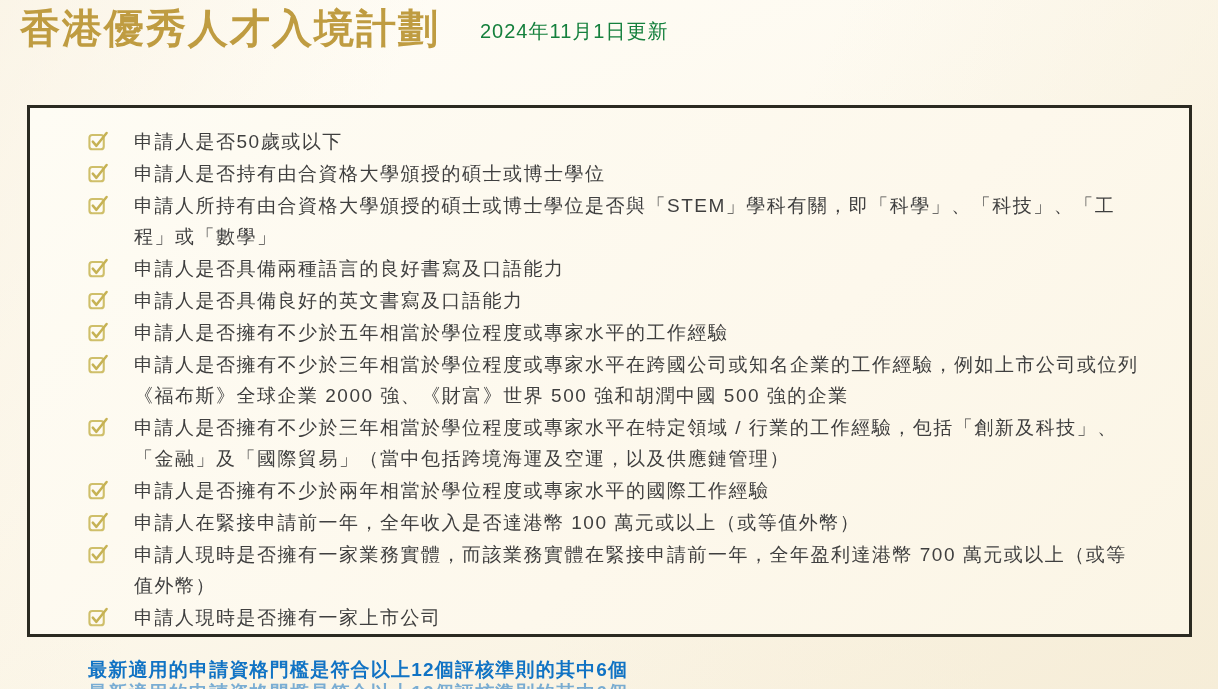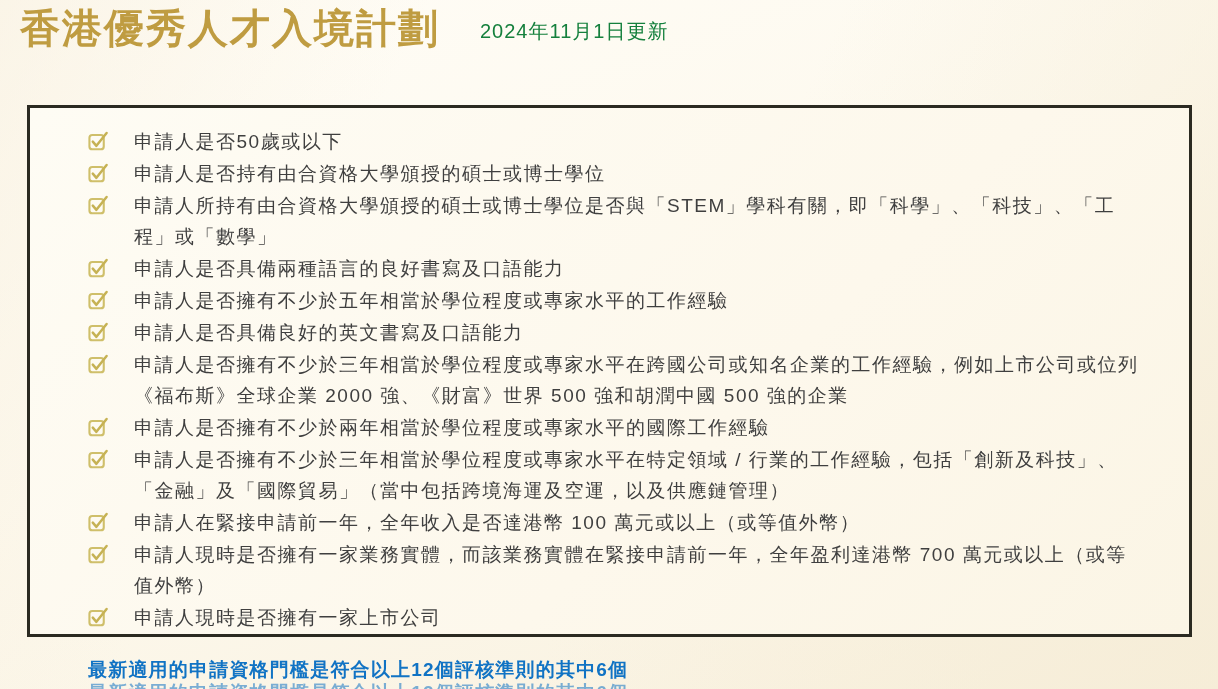--- a/index.html
+++ b/index.html
@@ -90,61 +90,61 @@
     <span class="item-text">申請人是否具備兩種語言的良好書寫及口語能力</span>
   </li>
 
   <li class="item">
     <span class="cb">
       <svg viewBox="0 0 22 22" width="21" height="21" aria-hidden="true">
         <rect class="cb-box" x="1.5" y="5.2" width="15" height="15" rx="3"></rect>
         <path class="cb-check" d="M5 12.2 L8.8 16.6 L19.5 3.2"></path>
       </svg>
     </span>
-    <span class="item-text">申請人是否擁有不少於五年相當於學位程度或專家水平的工作經驗</span>
+    <span class="item-text">申請人是否具備良好的英文書寫及口語能力</span>
   </li>
 
   <li class="item">
     <span class="cb">
       <svg viewBox="0 0 22 22" width="21" height="21" aria-hidden="true">
         <rect class="cb-box" x="1.5" y="5.2" width="15" height="15" rx="3"></rect>
         <path class="cb-check" d="M5 12.2 L8.8 16.6 L19.5 3.2"></path>
       </svg>
     </span>
-    <span class="item-text">申請人是否具備良好的英文書寫及口語能力</span>
+    <span class="item-text">申請人是否擁有不少於五年相當於學位程度或專家水平的工作經驗</span>
   </li>
 
   <li class="item">
     <span class="cb">
       <svg viewBox="0 0 22 22" width="21" height="21" aria-hidden="true">
         <rect class="cb-box" x="1.5" y="5.2" width="15" height="15" rx="3"></rect>
         <path class="cb-check" d="M5 12.2 L8.8 16.6 L19.5 3.2"></path>
       </svg>
     </span>
     <span class="item-text">申請人是否擁有不少於三年相當於學位程度或專家水平在跨國公司或知名企業的工作經驗，例如上市公司或位列《福布斯》全球企業 2000 強、《財富》世界 500 強和胡潤中國 500 強的企業</span>
   </li>
 
   <li class="item">
     <span class="cb">
       <svg viewBox="0 0 22 22" width="21" height="21" aria-hidden="true">
         <rect class="cb-box" x="1.5" y="5.2" width="15" height="15" rx="3"></rect>
         <path class="cb-check" d="M5 12.2 L8.8 16.6 L19.5 3.2"></path>
       </svg>
     </span>
-    <span class="item-text">申請人是否擁有不少於兩年相當於學位程度或專家水平的國際工作經驗</span>
+    <span class="item-text">申請人是否擁有不少於三年相當於學位程度或專家水平在特定領域 / 行業的工作經驗，包括「創新及科技」、「金融」及「國際貿易」（當中包括跨境海運及空運，以及供應鏈管理）</span>
   </li>
 
   <li class="item">
     <span class="cb">
       <svg viewBox="0 0 22 22" width="21" height="21" aria-hidden="true">
         <rect class="cb-box" x="1.5" y="5.2" width="15" height="15" rx="3"></rect>
         <path class="cb-check" d="M5 12.2 L8.8 16.6 L19.5 3.2"></path>
       </svg>
     </span>
-    <span class="item-text">申請人是否擁有不少於三年相當於學位程度或專家水平在特定領域 / 行業的工作經驗，包括「創新及科技」、「金融」及「國際貿易」（當中包括跨境海運及空運，以及供應鏈管理）</span>
+    <span class="item-text">申請人是否擁有不少於兩年相當於學位程度或專家水平的國際工作經驗</span>
   </li>
 
   <li class="item">
     <span class="cb">
       <svg viewBox="0 0 22 22" width="21" height="21" aria-hidden="true">
         <rect class="cb-box" x="1.5" y="5.2" width="15" height="15" rx="3"></rect>
         <path class="cb-check" d="M5 12.2 L8.8 16.6 L19.5 3.2"></path>
       </svg>
     </span>
     <span class="item-text">申請人在緊接申請前一年，全年收入是否達港幣 100 萬元或以上（或等值外幣）</span>

